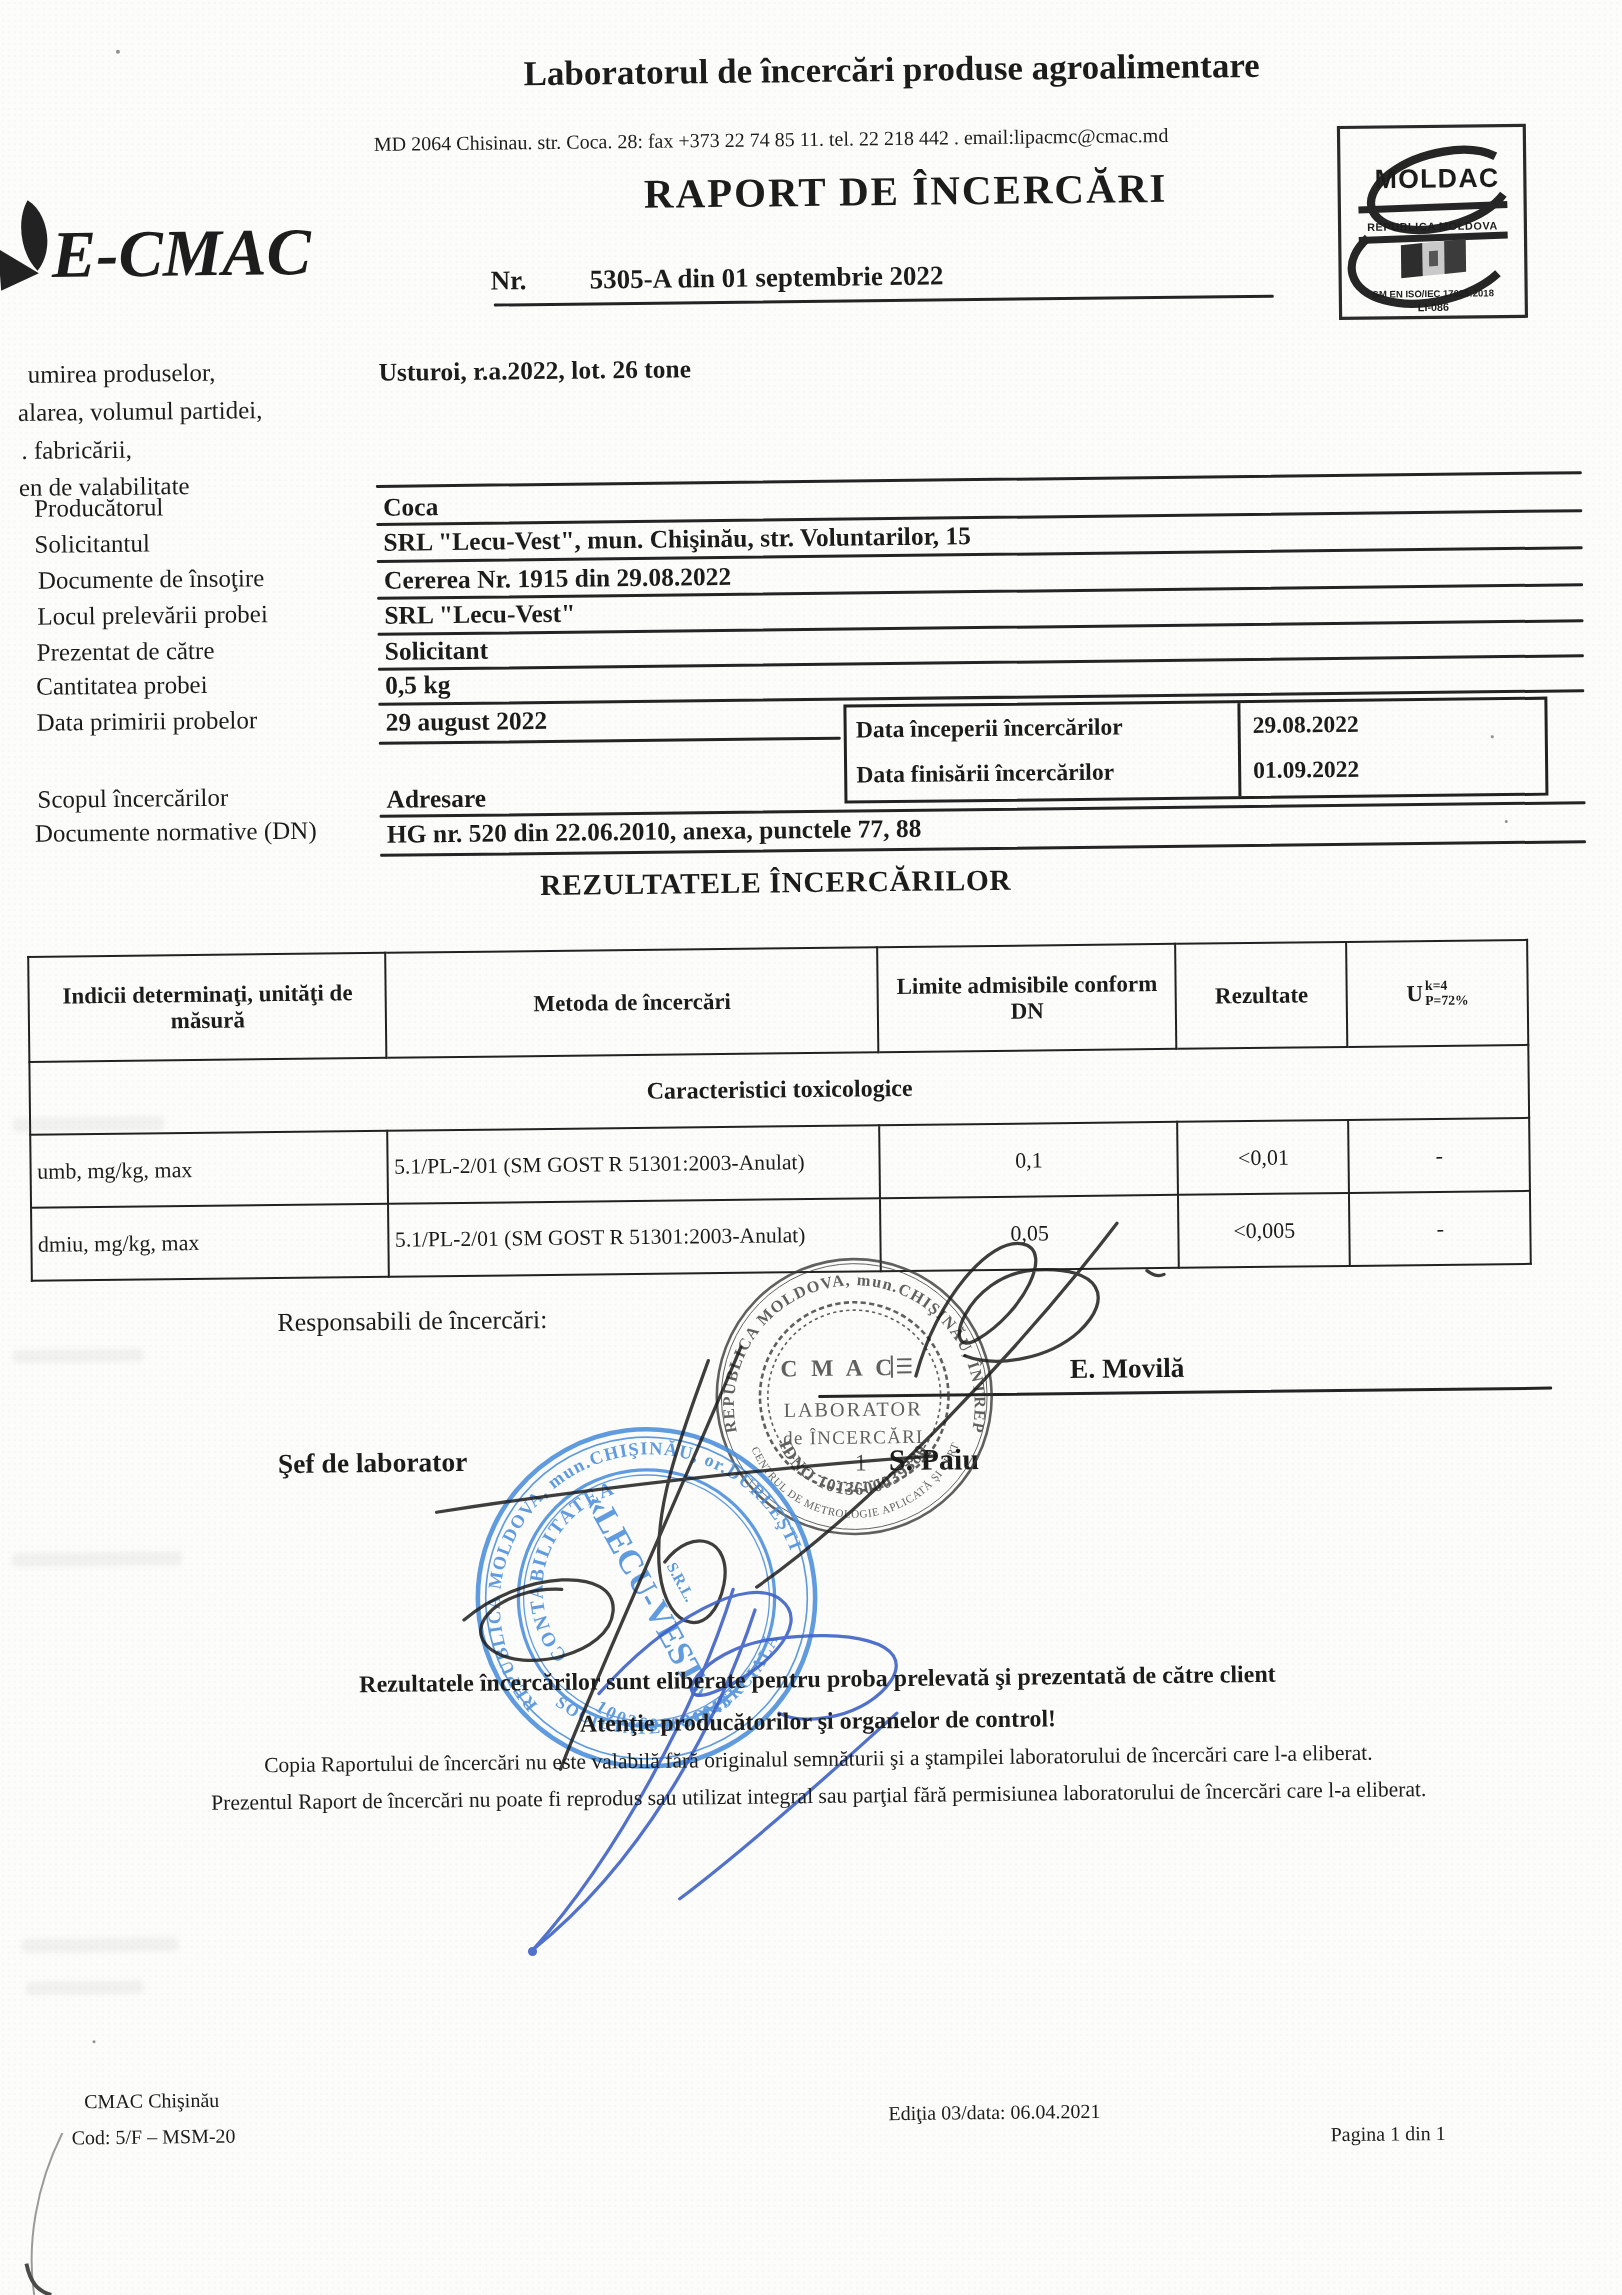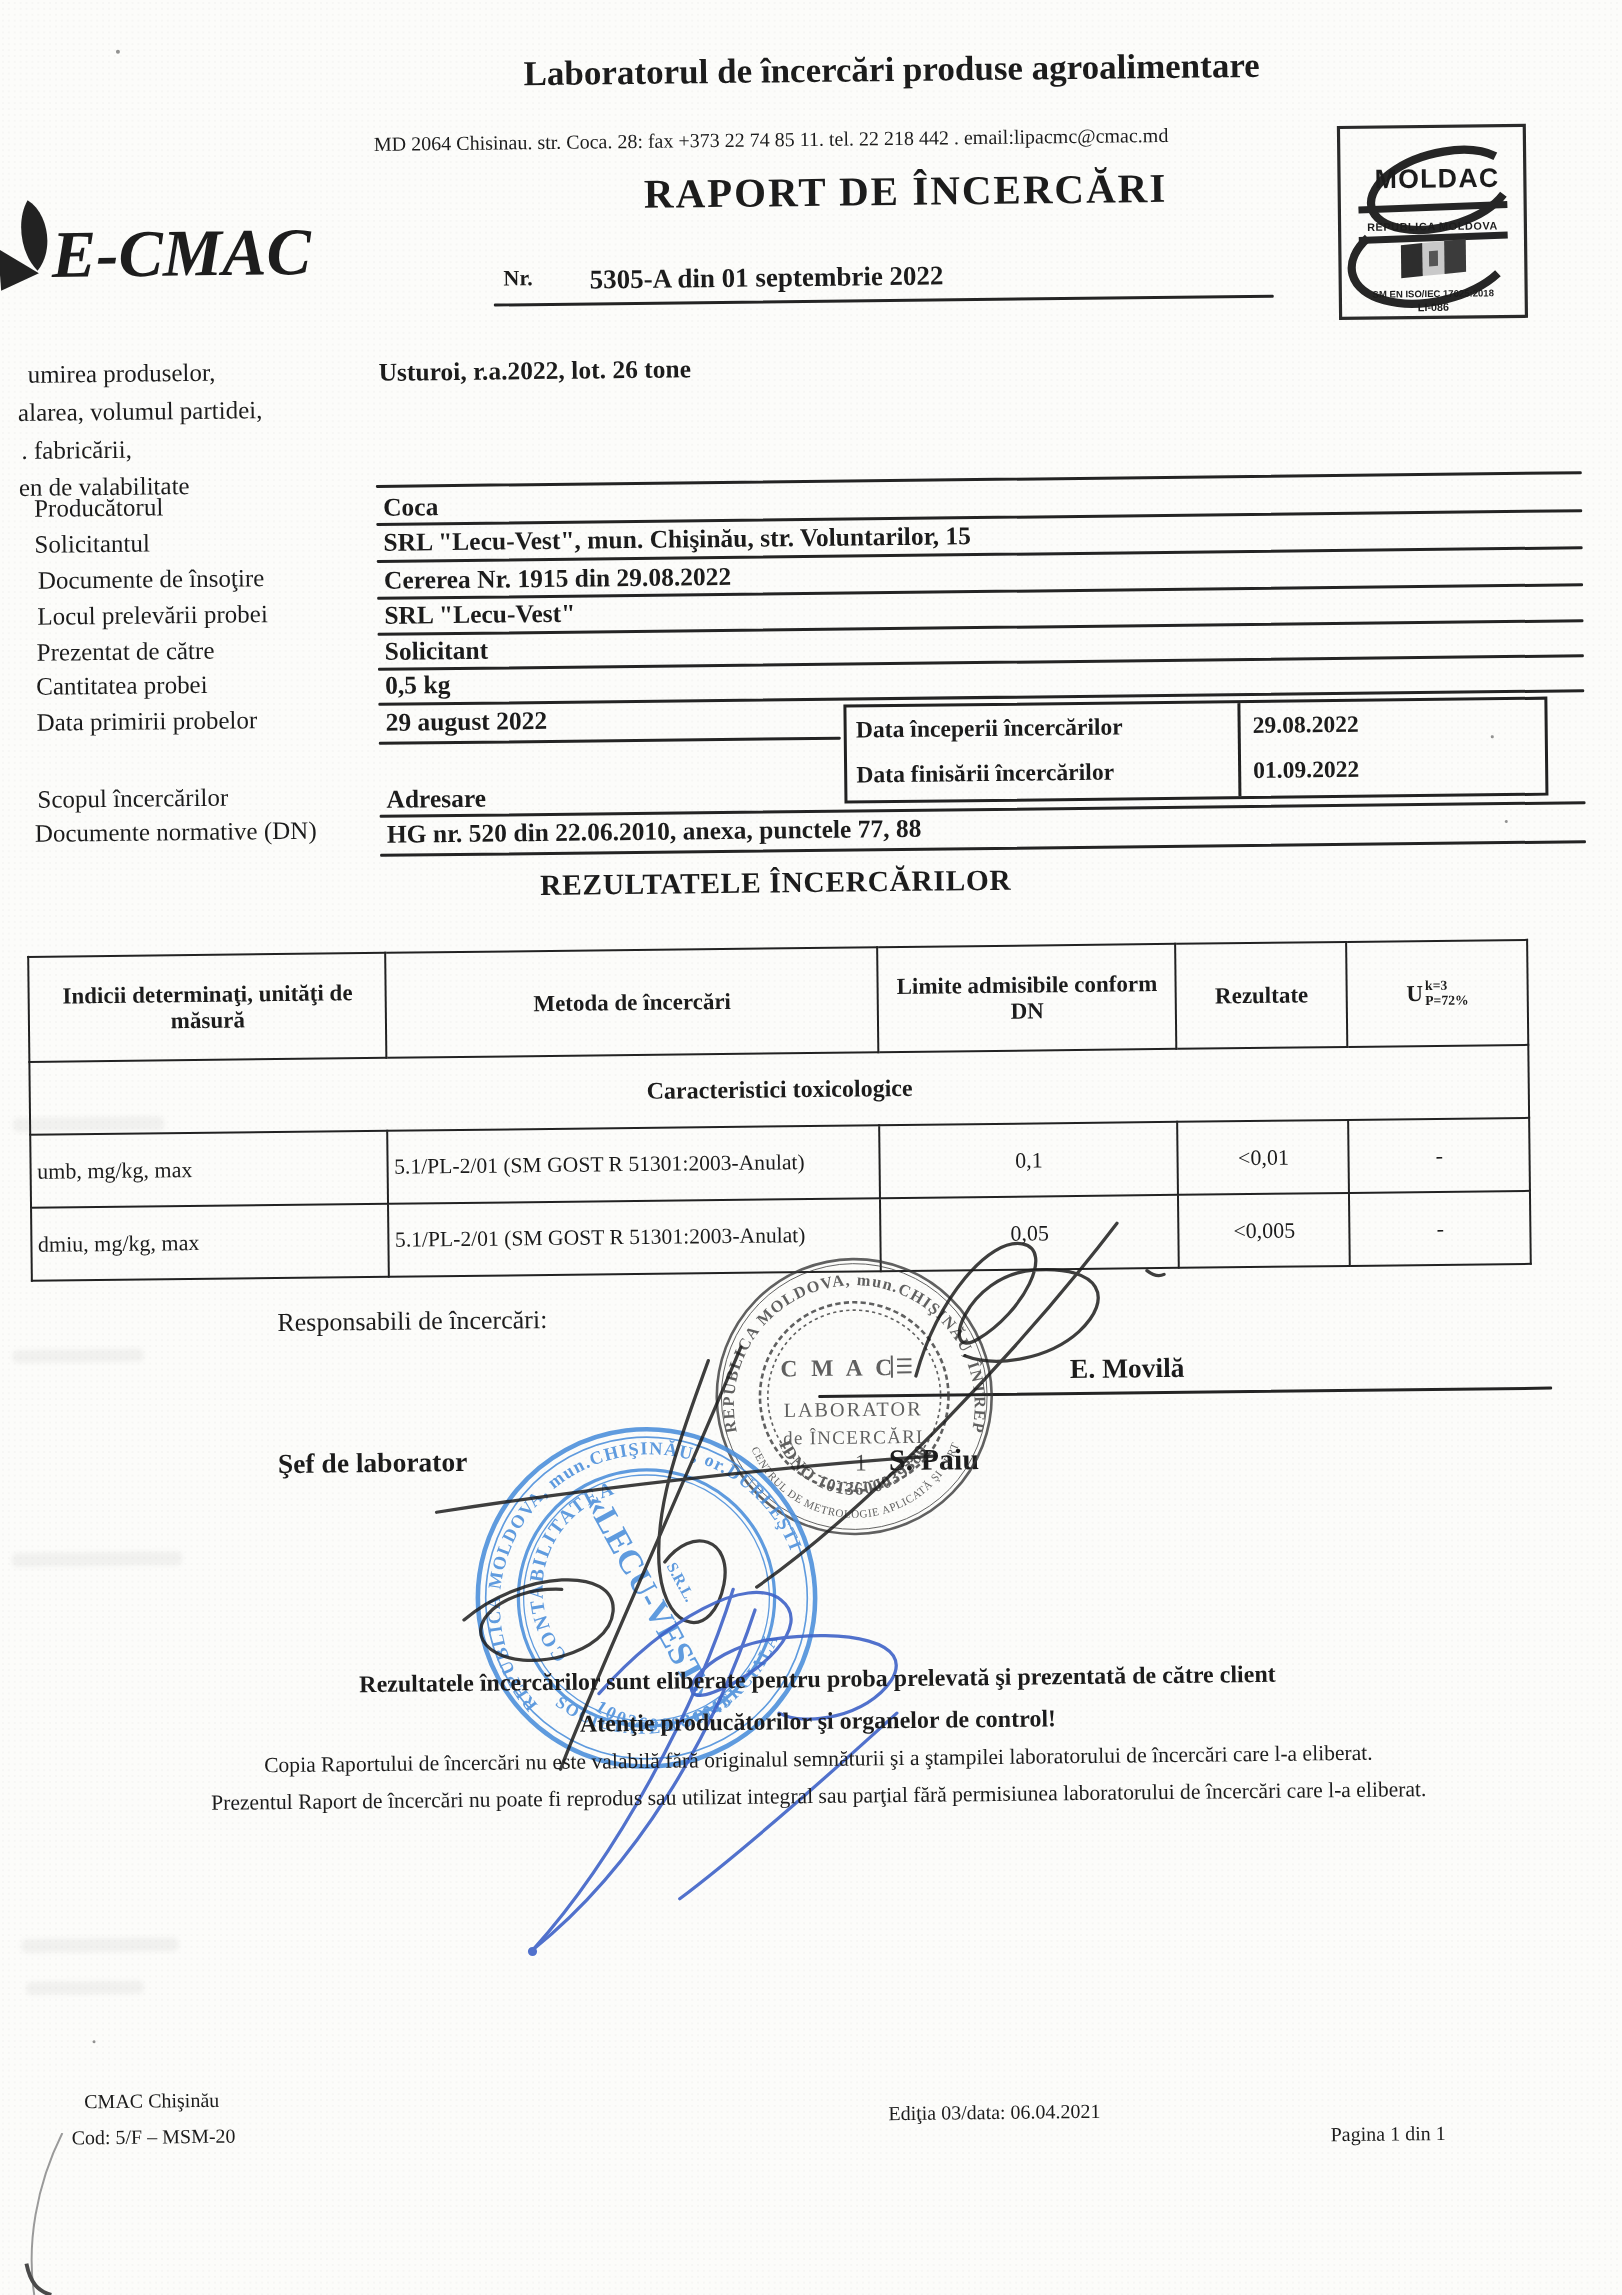--- a/index.html
+++ b/index.html
@@ -43,21 +43,21 @@
 </style>
 </head>
 <body>
 
 <div class="page">
   <div class="tilt">
 
     <div class="abs ctr b" style="left:393px; top:51px; width:1021px; font-size:35px;">Laboratorul de încercări produse agroalimentare</div>
     <div class="abs" style="left:385px; top:128px; font-size:20px;">MD 2064 Chisinau. str. Coca. 28: fax +373 22 74 85 11. tel. 22 218 442 . email:lipacmc@cmac.md</div>
     <div class="abs ctr b" style="left:543px; top:168px; width:746px; font-size:41px; letter-spacing:2px;">RAPORT DE ÎNCERCĂRI</div>
-    <div class="abs b" style="left:513px; top:262px; font-size:22px;">Nr.</div>
+    <div class="abs b" style="left:500px; top:262px; font-size:27px;">Nr.</div>
     <div class="abs b" style="left:599px; top:262px; font-size:27px;">5305-A din 01 septembrie 2022</div>
     <div class="line" style="left:503px; top:300px; width:780px;"></div>
 
     <svg class="abs" style="left:3.9px; top:182px;" width="353" height="118" viewBox="0 0 540 180">
       <g fill="#222">
         <path d="M 52,14 C 84,34 92,92 66,122 C 40,96 34,44 52,14 Z"></path>
         <path d="M 6,88 L 68,126 L 10,152 Z"></path>
       </g>
       <text x="88" y="132" font-size="102" font-style="italic" font-weight="bold" fill="#1d1d1d">E-CMAC</text>
     </svg>
@@ -140,21 +140,21 @@
       <tbody>
           <tr>
         <th>Indicii determinaţi, unităţi de măsură</th>
         <th>Metoda de încercări</th>
         <th>Limite admisibile conform DN</th>
         <th>Rezultate</th>
         <th>
           <span class="uwrap">
             <span>U</span>
             <span class="ustack">
-              <span>k=3</span>
+              <span>k=4</span>
               <span>P=72%</span>
             </span>
           </span>
         </th>
       </tr>
       <tr>
         <td class="section" colspan="5">Caracteristici toxicologice</td>
       </tr>
       <tr>
         <td class="ind">umb, mg/kg, max</td>

